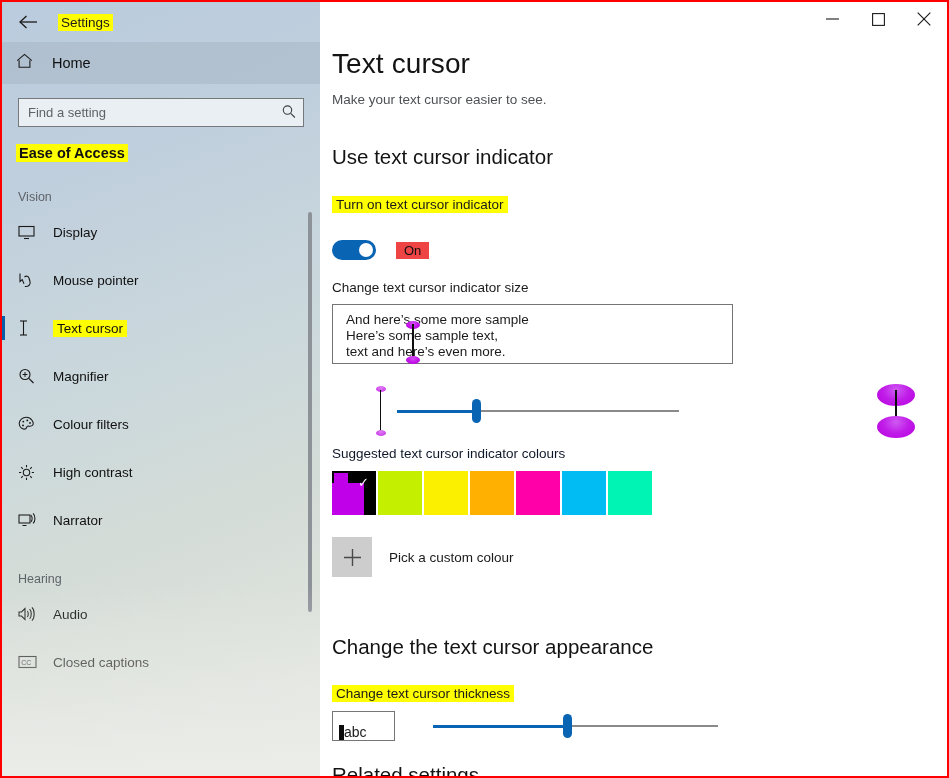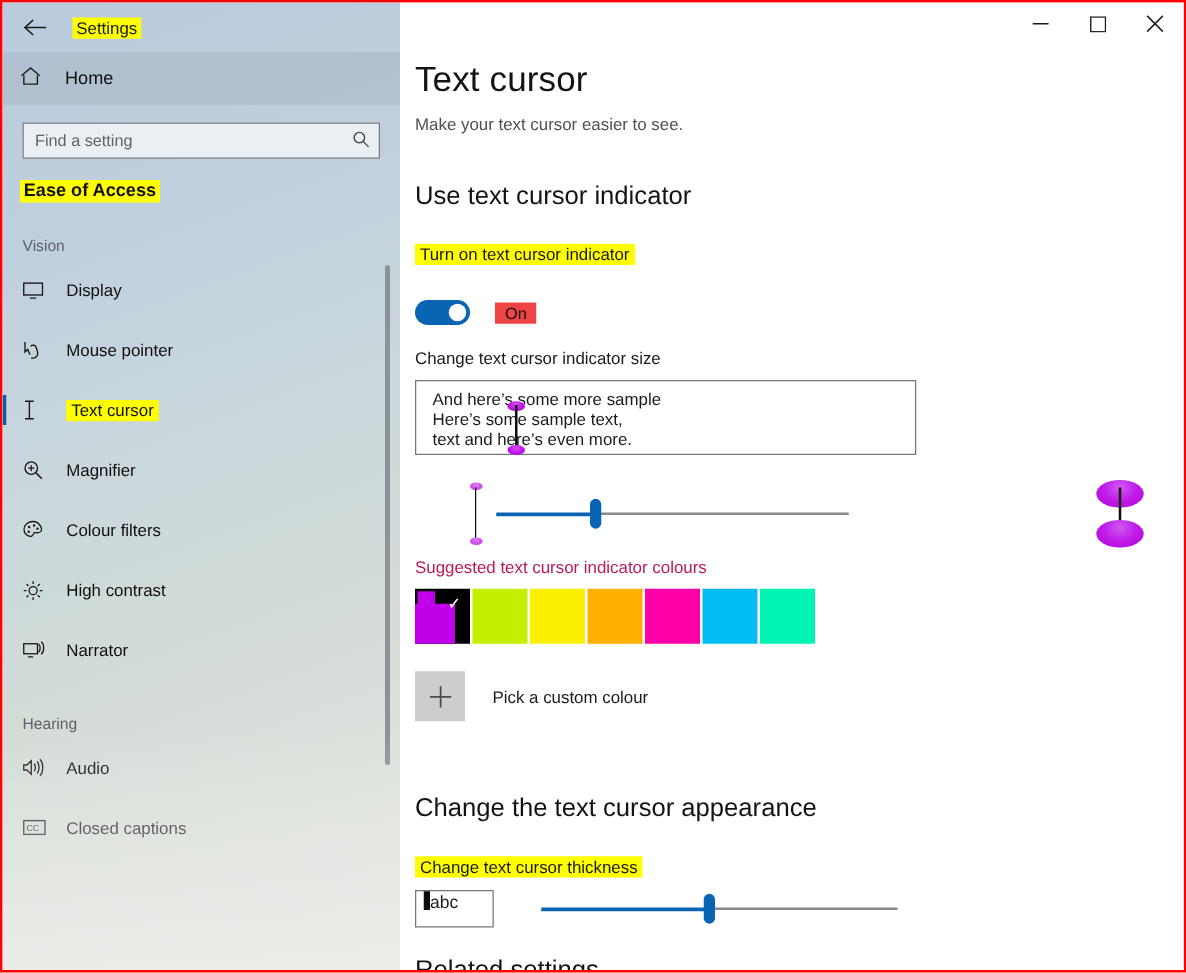--- a/index.html
+++ b/index.html
@@ -130,46 +130,46 @@
   .prev-large .cap.t { top:6px; }
   .prev-large .cap.b { bottom:4px; }
 
   .slider { position:absolute; left:65px; top:26px; width:282px; height:14px; }
   .slider .trk-on { position:absolute; left:0; top:6px; height:2.6px; background:#0a64b4; }
   .slider .trk-off { position:absolute; top:6px; right:0; height:2.2px; background:#8a8a8a; }
   .slider .thumb {
     position:absolute; top:-5px; width:9px; height:24px; border-radius:5px; background:#0a64b4;
   }
 
-  .swatch-lbl { margin-top:4px; font-size:13.5px; color:#be185d; }
+  .swatch-lbl { margin-top:4px; font-size:13.5px; color:#0f172a; }
   .swatches { margin-top:10px; display:flex; gap:2px; }
   .sw { width:44px; height:44px; }
   .sw.sel {
     background:#000; position:relative; display:flex;
     align-items:flex-end; justify-content:flex-start;
   }
   .sw.sel .inner { width:32px; height:32px; }
   .sw.sel .leftcol { position:absolute; left:2px; top:2px; width:14px; height:40px; }
   .sw.sel .check {
     position:absolute; right:7px; top:5px; color:#fff; font-size:13px; line-height:1;
   }
 
   .custom-row { margin-top:22px; display:flex; align-items:center; }
   .plus-btn {
     width:40px; height:40px; background:#cdcdcd; display:flex; align-items:center;
     justify-content:center; font-size:21px; color:#4a4a4a; font-weight:300;
   }
-  .custom-lbl { margin-left:22px; font-size:13.5px; color:#1a1a1a; }
+  .custom-lbl { margin-left:17px; font-size:13.5px; color:#1a1a1a; }
 
   .h2b { margin-top:58px; font-size:20.5px; font-weight:normal; color:#131313; }
   .thick-lbl { margin-top:26px; font-size:13.5px; color:#1a1a1a; background:#ffff00; padding:1px 4px; display:inline-block; }
 
   .thick-row { margin-top:9px; display:flex; align-items:center; }
   .abc-box {
-    width:63px; height:30px; border:1px solid #767676; display:flex; align-items:flex-start;
+    width:63px; height:30px; border:1px solid #767676; display:flex; align-items:flex-end;
     padding-left:6px; position:relative;
   }
   .abc-box .caret { width:5px; height:15px; background:#0d0d0d; }
   .abc-box .abctxt { font-size:14px; color:#1b1b1b; margin-left:0px; }
   .thick-slider { position:relative; margin-left:38px; width:285px; height:24px; }
   .thick-slider .trk-on { position:absolute; left:0; top:11px; height:2.6px; background:#0a64b4; }
   .thick-slider .trk-off { position:absolute; right:0; top:11px; height:2.2px; background:#8a8a8a; }
   .thick-slider .thumb {
     position:absolute; top:0px; width:9px; height:24px; border-radius:5px; background:#0a64b4;
   }

